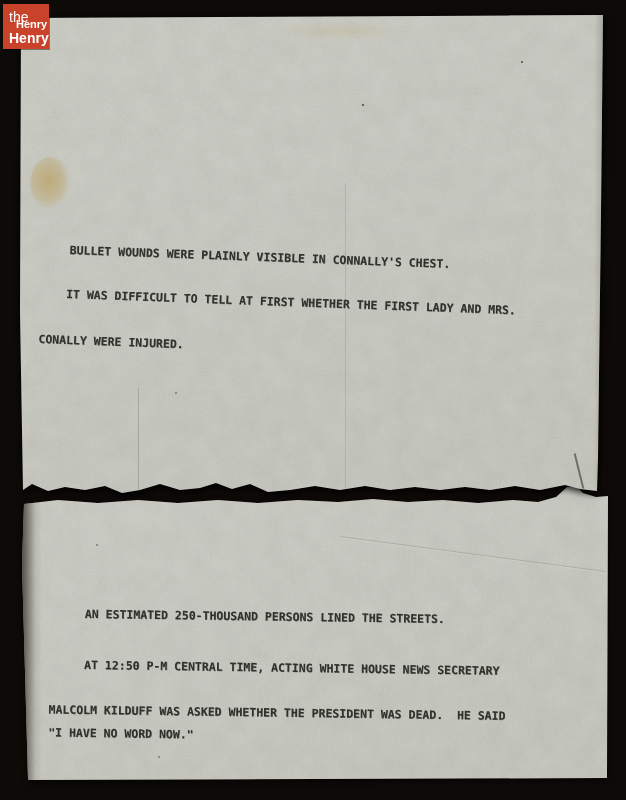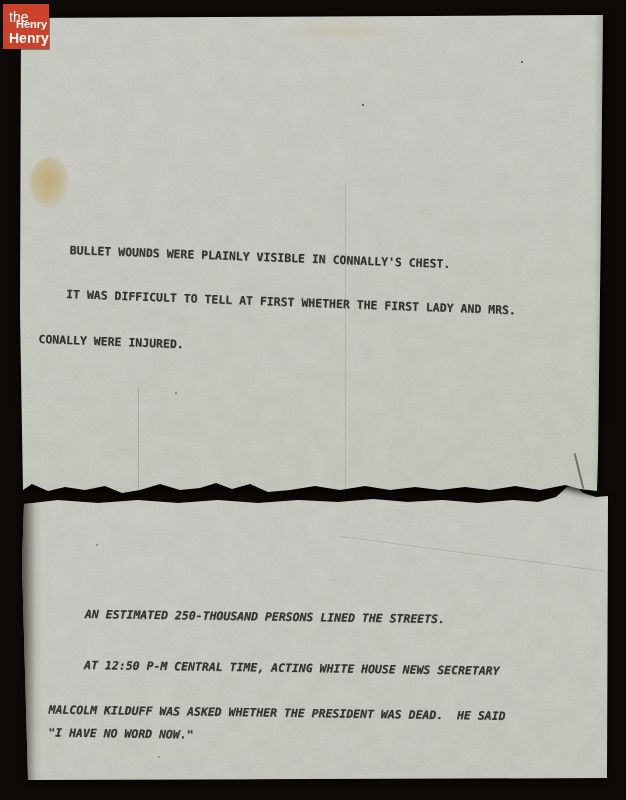--- a/index.html
+++ b/index.html
@@ -25,21 +25,21 @@
     linear-gradient(160deg,#c9cac2 0%,var(--paper) 40%,#c2c3ba 100%);}
   .sheet-top{clip-path:polygon(2px 5px,583px 2px,581px 200px,578px 445px,577px 478px,
     560px 476px,545px 472px,520px 477px,495px 473px,470px 477px,445px 474px,420px 477px,
     395px 474px,370px 477px,345px 473px,320px 477px,295px 473px,270px 477px,248px 479px,
     230px 471px,212px 476px,196px 470px,180px 475px,160px 477px,140px 471px,120px 477px,
     102px 480px,85px 473px,65px 477px,45px 474px,28px 478px,12px 471px,3px 477px,
     0px 300px,1px 5px);}
   .sheet-bottom{clip-path:polygon(6px 20px,40px 16px,80px 19px,120px 16px,160px 19px,
     200px 16px,240px 19px,280px 16px,320px 18px,355px 15px,390px 18px,425px 16px,
     460px 19px,495px 16px,520px 18px,538px 13px,549px 3px,558px 2px,565px 9px,
-    578px 13px,590px 12px,589px 294px,10px 296px,4px 80px);font-style:italic;}
+    578px 13px,590px 12px,589px 294px,10px 296px,4px 80px);}
   .grain{position:absolute;inset:0;width:100%;height:100%;pointer-events:none;}
 
   
   .left-shade{position:absolute;left:0;top:0;bottom:0;width:24px;pointer-events:none;
     background:linear-gradient(to right,rgba(22,20,16,.85) 0,rgba(70,66,58,.5) 45%,
     rgba(120,115,105,.18) 72%,rgba(0,0,0,0) 100%);}
   .right-shade{position:absolute;right:2px;top:0;bottom:0;width:10px;pointer-events:none;
     background:linear-gradient(to left,rgba(20,18,15,.18),rgba(0,0,0,0));}
 
   

